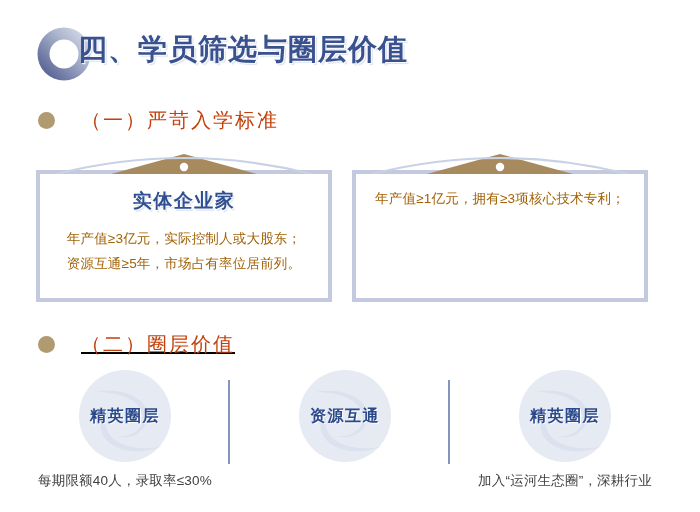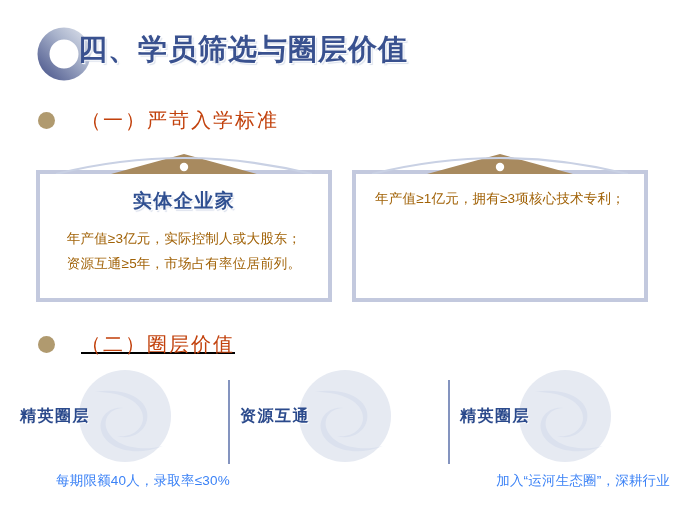--- a/index.html
+++ b/index.html
@@ -67,27 +67,27 @@
   #values { position: absolute; left: 0; top: 366px; width: 700px; height: 146px; }
   .val-col { position: absolute; top: 0; width: 210px; height: 146px; }
   .val-col.c1 { left: 20px; }
   .val-col.c2 { left: 240px; }
   .val-col.c3 { left: 460px; }
 
   .val-badge { position: absolute; left: 50%; top: 2px; transform: translateX(-50%);
                width: 96px; height: 96px; }
   .val-title {
     position: absolute; left: 0; top: 40px; width: 100%;
-    text-align: left; font-size: 16px; font-weight: bold; color: #2b4a8c;
+    text-align: center; font-size: 16px; font-weight: bold; color: #2b4a8c;
     letter-spacing: 1.5px;
     text-shadow: 1px 1px 0 rgba(255,255,255,0.9);
   }
   .val-desc {
     position: absolute; left: 0; top: 106px; width: 100%;
-    text-align: right; font-size: 13.5px; color: #3b82f6;
+    text-align: center; font-size: 13.5px; color: #404040;
     letter-spacing: 0.2px; white-space: nowrap;
   }
   .val-divider { position: absolute; top: 14px; width: 2px; height: 84px; background: #8494bf; }
   #divider-1 { left: 228px; }
   #divider-2 { left: 448px; }
 </style>
 </head>
 <body>
 
 <div id="page">

